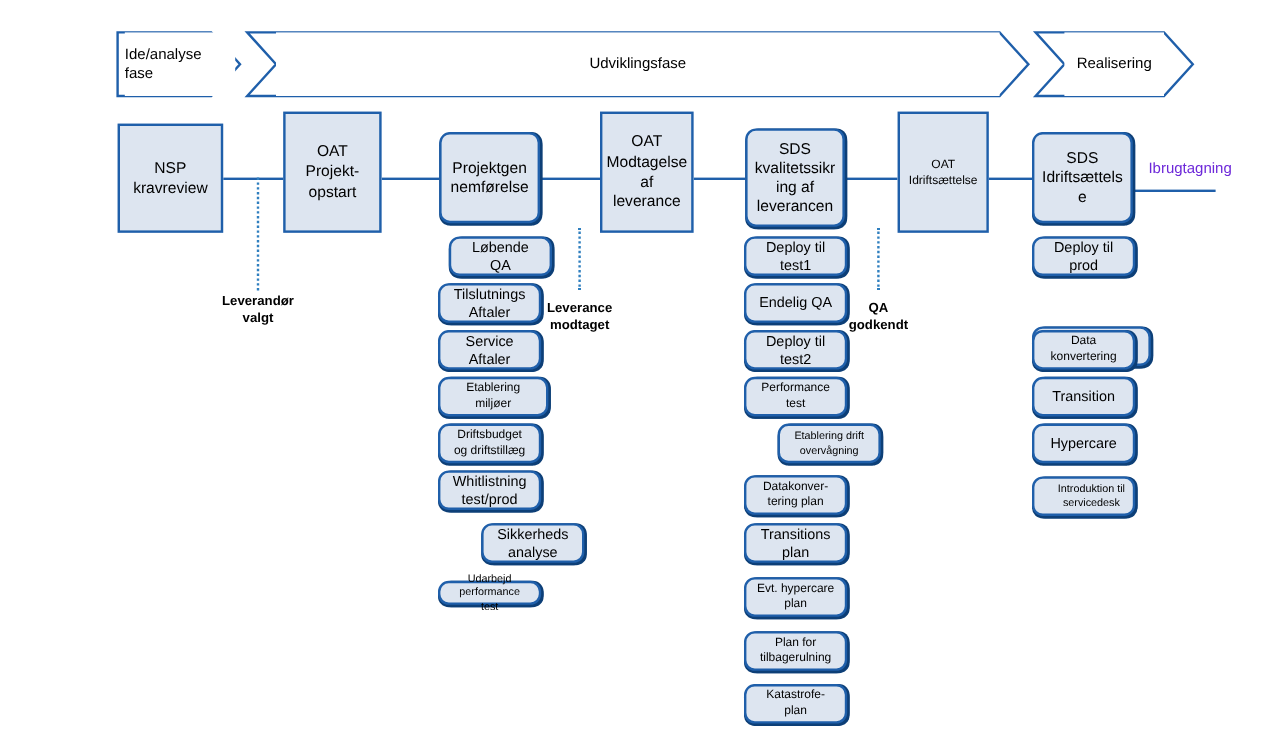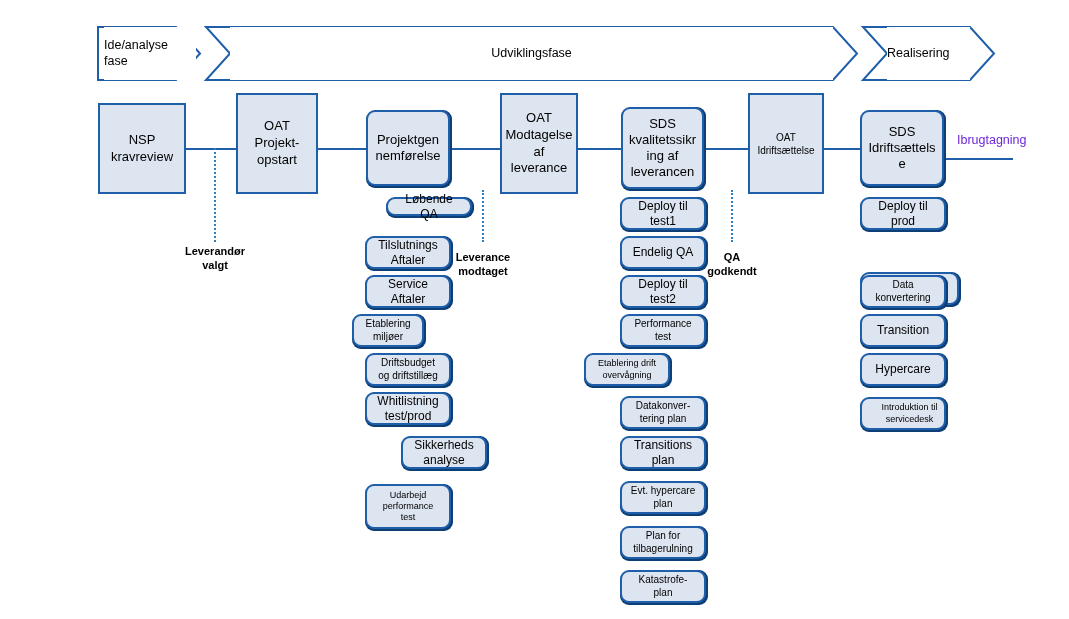--- a/index.html
+++ b/index.html
@@ -119,21 +119,21 @@
     <polygon points="863,27 970,27 994,53.5 970,80 863,80 887,53.5" fill="#ffffff" stroke="#1f5faa" stroke-width="2"></polygon>
   </svg>
 
   <div class="phase" style="left:104px; top:27px; width:92px; height:53px;">
     <span class="phase-label">Ide/analyse
 fase</span>
   </div>
   <div class="phase" style="left:230px; top:27px; width:603px; height:53px; justify-content:center;">
     <span class="phase-label">Udviklingsfase</span>
   </div>
-  <div class="phase" style="left:887px; top:27px; width:83px; height:53px; ">
+  <div class="phase" style="left:887px; top:27px; width:83px; height:53px; justify-content:center;">
     <span class="phase-label">Realisering</span>
   </div>
 
   <div class="hline" style="left:186px; top:148px; width:52px;"></div>
   <div class="hline" style="left:318px; top:148px; width:48px;"></div>
   <div class="hline" style="left:450px; top:148px; width:50px;"></div>
   <div class="hline" style="left:578px; top:148px; width:43px;"></div>
   <div class="hline" style="left:704px; top:148px; width:44px;"></div>
   <div class="hline" style="left:824px; top:148px; width:36px;"></div>
   <div class="hline" style="left:945px; top:158px; width:68px;"></div>
@@ -185,70 +185,70 @@
 
   <div class="endlabel" style="left:957px; top:132px;">Ibrugtagning</div>
 
   <div class="note" style="left:175px; top:244px; width:80px;">Leverandør
 valgt</div>
   <div class="note" style="left:443px; top:250px; width:80px;">Leverance
 modtaget</div>
   <div class="note" style="left:692px; top:250px; width:80px;">QA
 godkendt</div>
 
-  <div class="task" style="left:386px; top:197px; width:86px; height:19px; font-size:12px;">
+  <div class="task" style="left:374px; top:197px; width:86px; height:33px; font-size:12px;">
     <span>Løbende
 QA</span>
   </div>
   <div class="task" style="left:365px; top:236px; width:86px; height:33px; font-size:12px;">
     <span>Tilslutnings
 Aftaler</span>
   </div>
   <div class="task" style="left:365px; top:275px; width:86px; height:33px; font-size:12px;">
     <span>Service
 Aftaler</span>
   </div>
-  <div class="task" style="left:352px; top:314px; width:72px; height:33px; font-size:10px;justify-content:center;">
+  <div class="task" style="left:365px; top:314px; width:92px; height:33px; font-size:10px;justify-content:center;">
     <span>Etablering
 miljøer</span>
   </div>
   <div class="task" style="left:365px; top:353px; width:86px; height:33px; font-size:10px;">
     <span>Driftsbudget
 og driftstillæg</span>
   </div>
   <div class="task" style="left:365px; top:392px; width:86px; height:33px; font-size:12px;">
     <span>Whitlistning
 test/prod</span>
   </div>
   <div class="task" style="left:365px; top:436px; width:86px; height:33px; font-size:12px;margin-left:36px;">
     <span>Sikkerheds
 analyse</span>
   </div>
-  <div class="task" style="left:365px; top:484px; width:86px; height:45px; font-size:9px;">
+  <div class="task" style="left:365px; top:484px; width:86px; height:20px; font-size:9px;">
     <span>Udarbejd
 performance
 test</span>
   </div>
 
   <div class="task" style="left:620px; top:197px; width:86px; height:33px; font-size:12px;">
     <span>Deploy til
 test1</span>
   </div>
   <div class="task" style="left:620px; top:236px; width:86px; height:33px; font-size:12px;">
     <span>Endelig QA</span>
   </div>
   <div class="task" style="left:620px; top:275px; width:86px; height:33px; font-size:12px;">
     <span>Deploy til
 test2</span>
   </div>
   <div class="task" style="left:620px; top:314px; width:86px; height:33px; font-size:10px;">
     <span>Performance
 test</span>
   </div>
-  <div class="task" style="left:584px; top:353px; width:86px; height:33px; font-size:9px;">
+  <div class="task" style="left:648px; top:353px; width:86px; height:33px; font-size:9px;">
     <span>Etablering drift
 overvågning</span>
   </div>
   <div class="task" style="left:620px; top:396px; width:86px; height:33px; font-size:10px;">
     <span>Datakonver-
 tering plan</span>
   </div>
   <div class="task" style="left:620px; top:436px; width:86px; height:33px; font-size:12px;">
     <span>Transitions
 plan</span>

